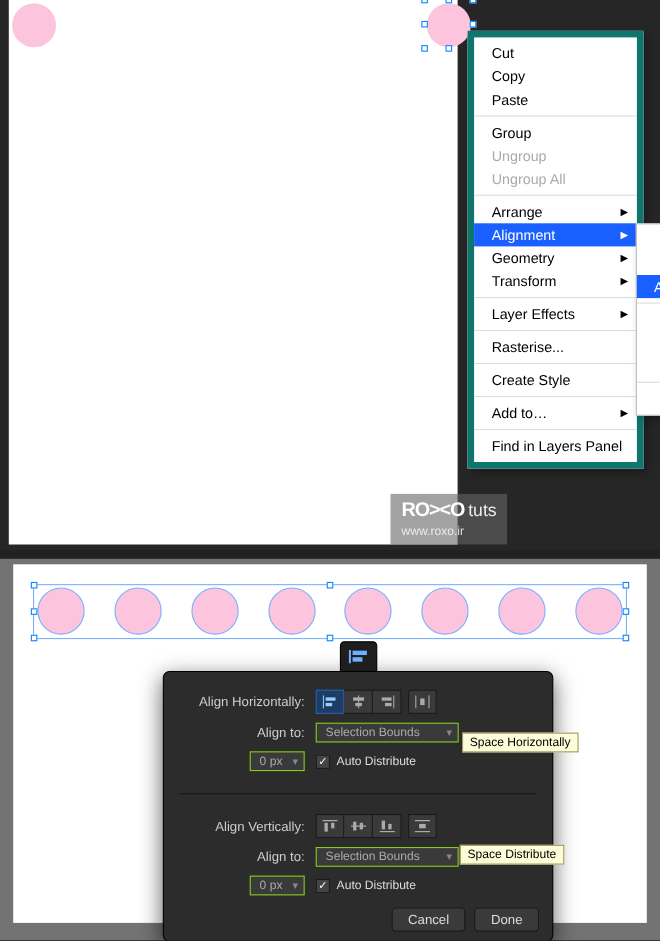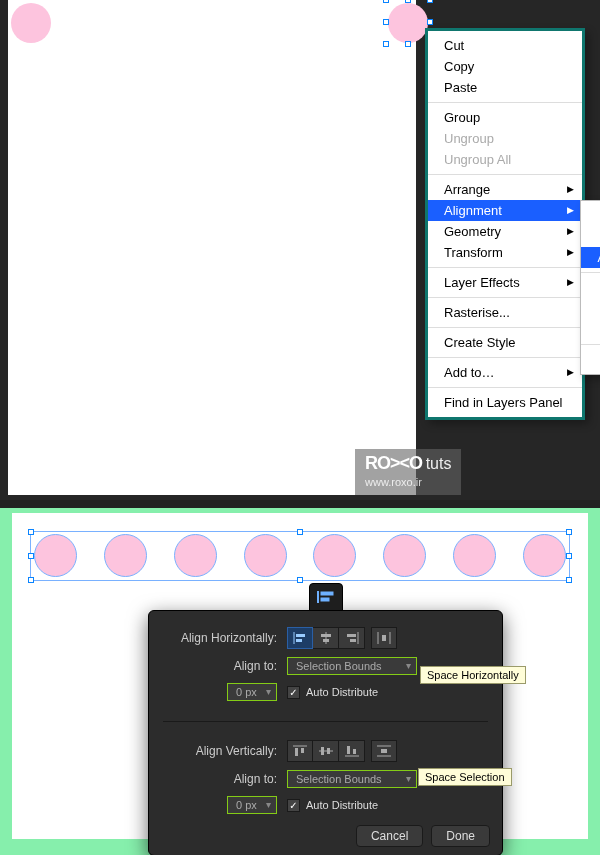--- a/index.html
+++ b/index.html
@@ -52,21 +52,21 @@
   .h-b  { left: 50%; bottom:-3px; transform:translateX(-50%);}
   .h-l  { left:-3px; top:50%; transform:translateY(-50%);}
   .h-r  { right:-3px; top:50%; transform:translateY(-50%);}
 
   
   .context-menu {
     position: absolute;
     left: 425px; top: 28px;
     width: 160px;
     background: #fff;
-    border: 3px solid #0f766e;
+    border: 6px solid #0f766e;
     box-shadow: 4px 4px 8px rgba(0,0,0,.3);
     padding: 4px 0;
   }
   .cm-item {
     padding: 3px 16px;
     font-size: 13px;
     white-space: nowrap;
     position: relative;
   }
   .cm-item.disabled { color: #aaa; }
@@ -104,21 +104,21 @@
   }
   .wm-brand { font-size: 18px; font-weight: bold; letter-spacing: -1px; }
   .wm-tuts { font-size: 16px; font-weight: normal; opacity: .9; }
   .wm-url { font-size: 11px; opacity:.8; }
   .wm1 { left: 355px; top: 419px; }
 
   
   .bot-area {
     position: absolute;
     left: 0; top: 508px; right: 0; bottom: 0;
-    background: #86efac;
+    background: #737373;
   }
   .bot-canvas {
     position: absolute;
     left: 12px; top: 5px; right: 12px;
     height: 326px;
     background: #fff;
   }
   .row-sel {
     position: absolute;
     left: 18px; right: 18px; top: 18px; height: 50px;
@@ -406,16 +406,16 @@
         </div>
       </div>
 
       <div class="pop-footer">
         <div class="btn">Cancel</div>
         <div class="btn">Done</div>
       </div>
     </div>
 
     <div class="tooltip tip-h">Space Horizontally</div>
-    <div class="tooltip tip-v">Space Selection</div>
+    <div class="tooltip tip-v">Space Distribute</div>
   </div>
 
 </div>
 
 </body></html>

